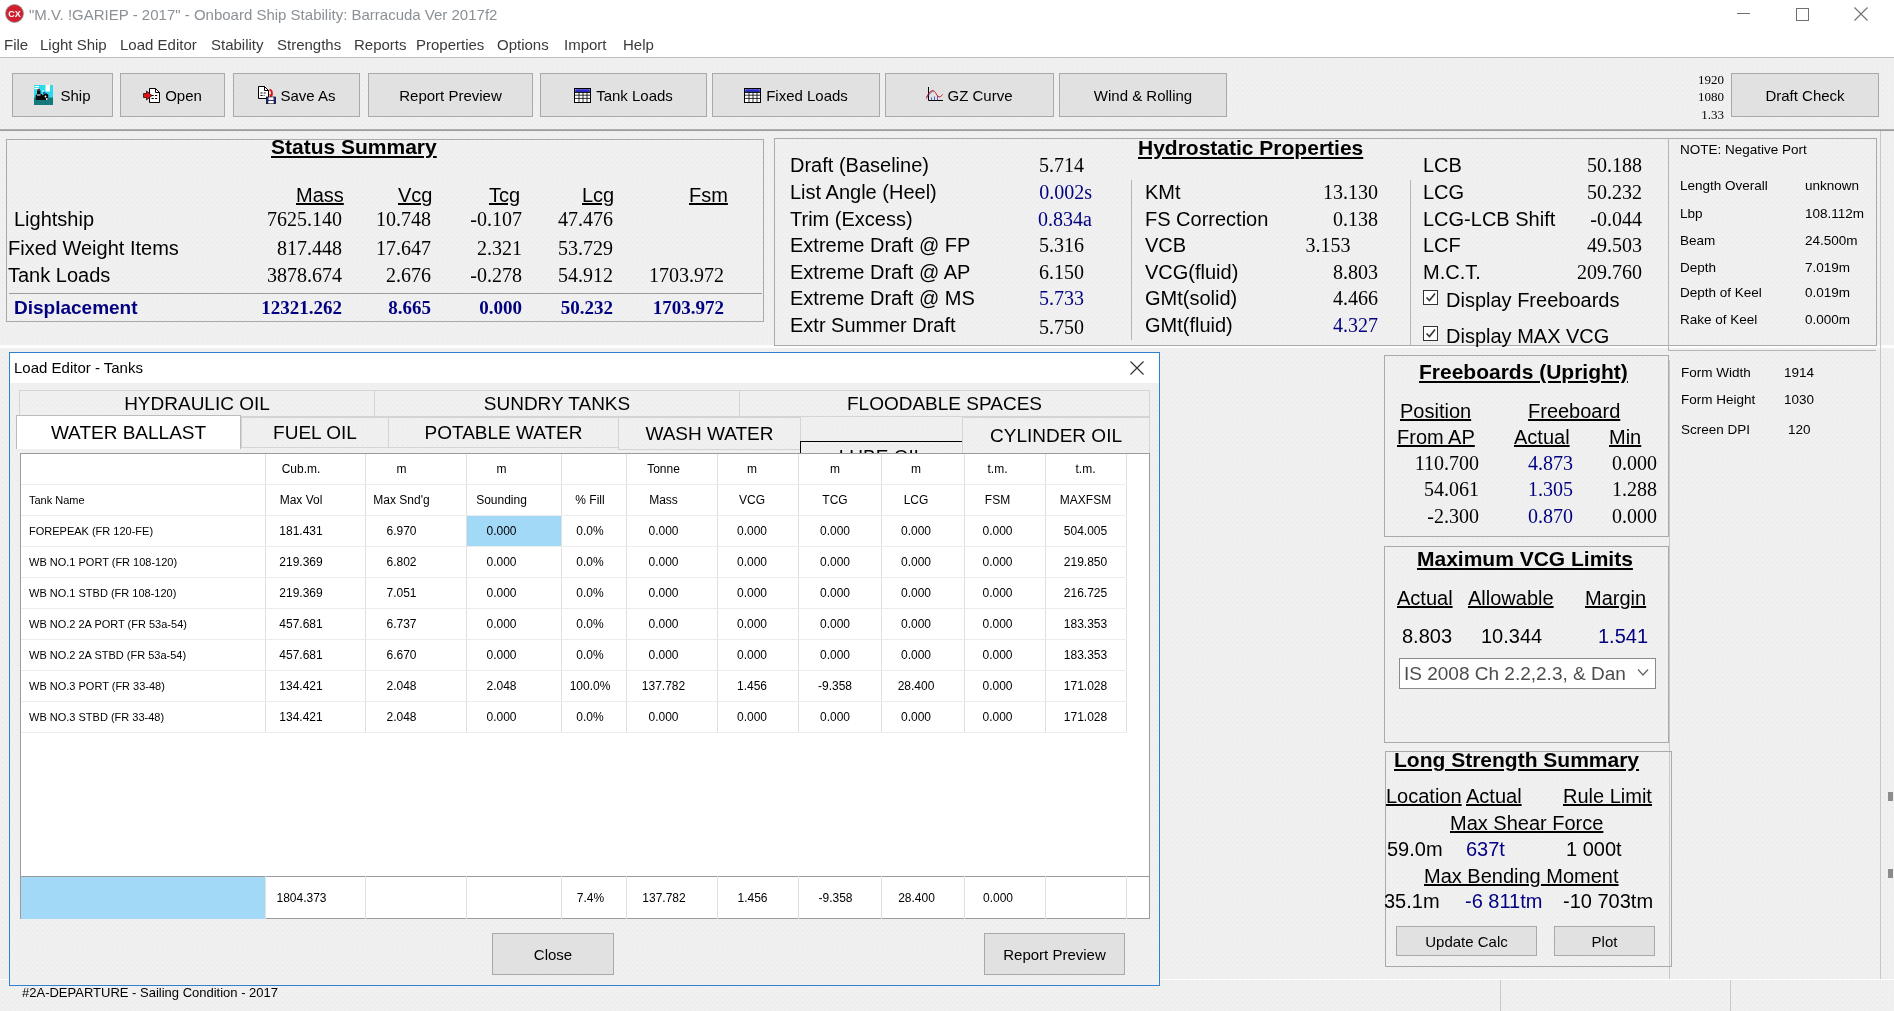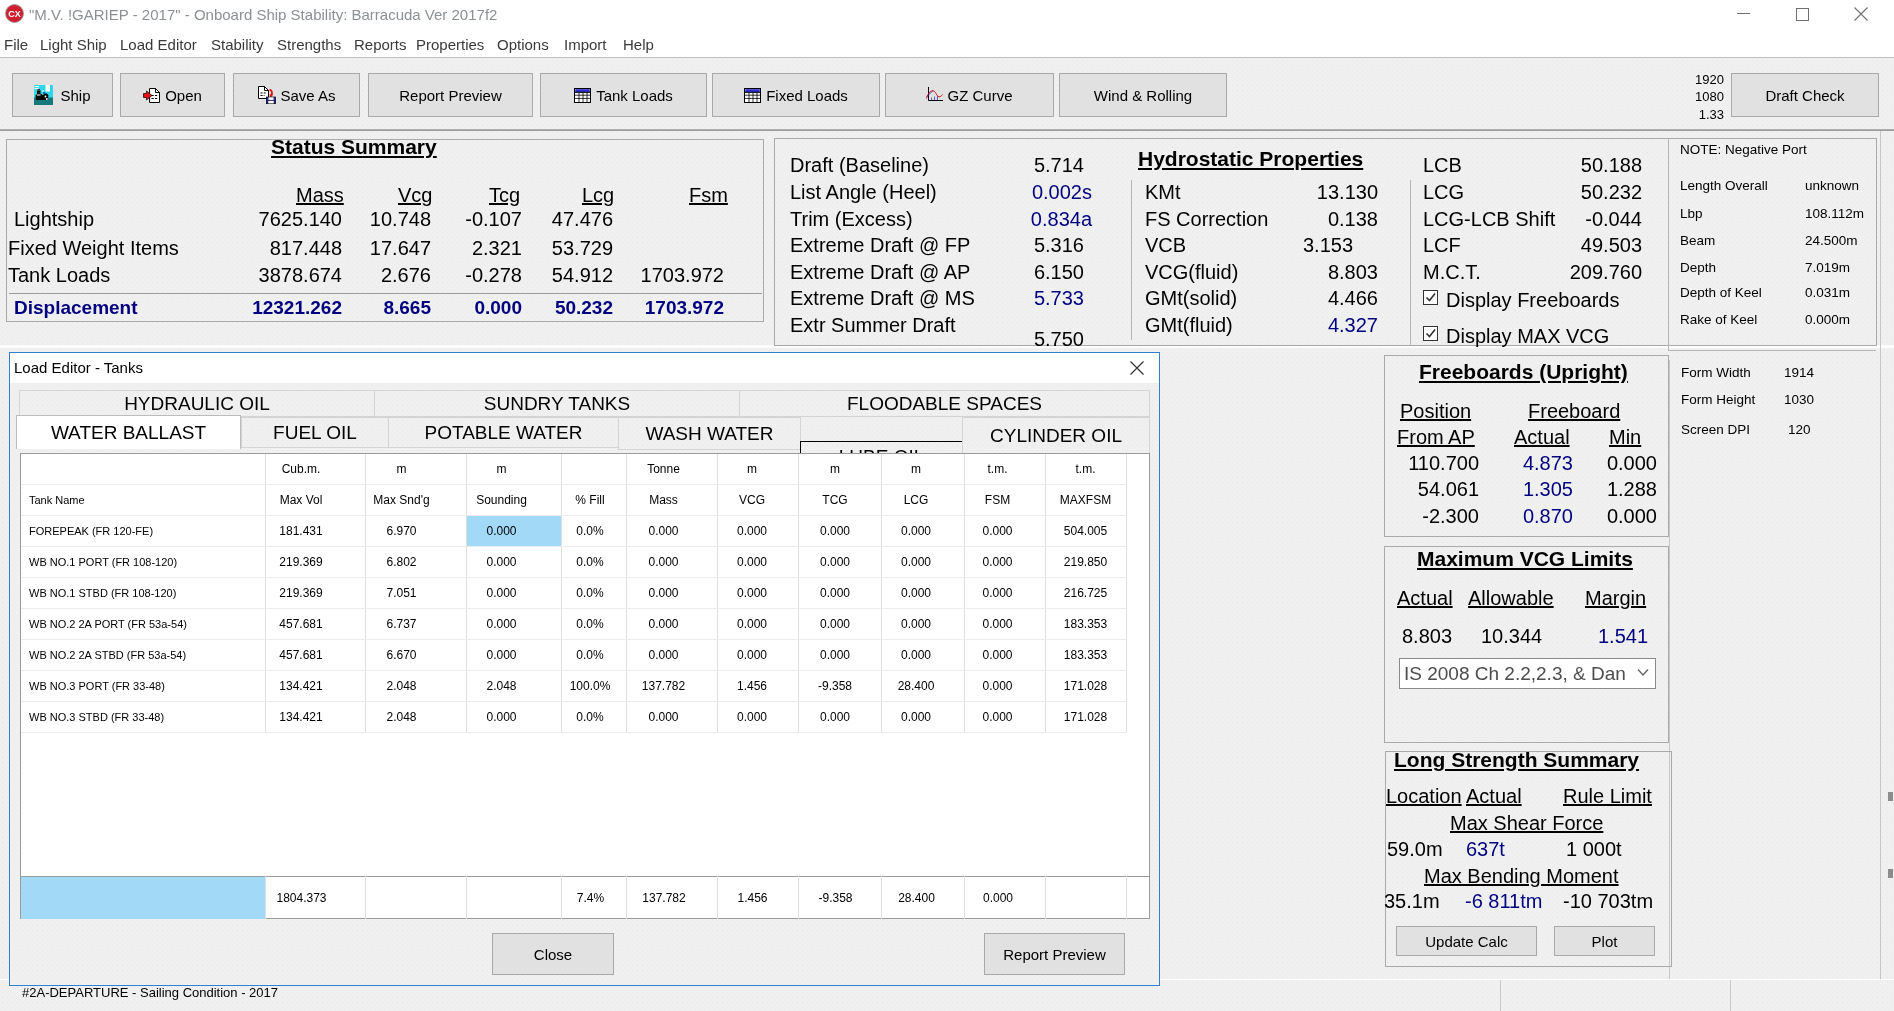--- a/index.html
+++ b/index.html
@@ -1,21 +1,21 @@
 <!DOCTYPE html>
 <html><head>
 <meta charset="utf-8">
 <style>
   html,body{margin:0;padding:0;}
   body{font-family:"Liberation Sans", sans-serif; width:1894px; height:1011px; position:relative; overflow:hidden; background:#f0f0f0;background-image:radial-gradient(#e6e6e6 0.7px, rgba(0,0,0,0) 0.9px), radial-gradient(#e6e6e6 0.7px, rgba(0,0,0,0) 0.9px);background-size:5px 5px;background-position:0 0, 2.5px 2.5px;}
   .abs{position:absolute;white-space:nowrap;}
   .navy{color:#000080;}
   .b{font-weight:bold;}
   .u{text-decoration:underline;}
-  .r{text-align:right;}
+  .r{text-align:right;font-family:Liberation Serif, serif;}
   .btn{position:absolute; background:#e1e1e1; border:1px solid #a9a9a9; display:flex; align-items:center; justify-content:center; font-size:15px; color:#000; box-sizing:border-box;}
   .panel{position:absolute; border:1px solid #abaaaa; box-sizing:border-box;}
   .ptitle{font-weight:bold; font-size:21px; text-decoration:underline; color:#000;}
   .t13{font-size:13.5px;}
   .t17{font-size:20px;}
   svg{display:block;}
 </style>
 </head>
 <body>
 
@@ -168,24 +168,24 @@
     <span class="abs r navy" style="left:984px;top:181px;width:108px;">0.002s</span>
   <span class="abs" style="left:790px;top:208px;">Trim (Excess)</span>
     <span class="abs r navy" style="left:984px;top:208px;width:108px;">0.834a</span>
   <span class="abs" style="left:790px;top:234px;">Extreme Draft @ FP</span>
     <span class="abs r" style="left:984px;top:234px;width:100px;">5.316</span>
   <span class="abs" style="left:790px;top:261px;">Extreme Draft @ AP</span>
     <span class="abs r" style="left:984px;top:261px;width:100px;">6.150</span>
   <span class="abs" style="left:790px;top:287px;">Extreme Draft @ MS</span>
     <span class="abs r navy" style="left:984px;top:287px;width:100px;">5.733</span>
   <span class="abs" style="left:790px;top:314px;">Extr Summer Draft</span>
-    <span class="abs r" style="left:984px;top:328px;width:100px;">5.750</span>
+    <span class="abs r" style="left:984px;top:316px;width:100px;">5.750</span>
 </div>
 <div class="abs" style="left:1131px;top:180px;width:1px;height:160px;background:#b5b5b5;"></div>
-<div class="abs ptitle" style="left:1138px;top:147px;">Hydrostatic Properties</div>
+<div class="abs ptitle" style="left:1138px;top:136px;">Hydrostatic Properties</div>
 <div class="abs t17" style="left:0;top:0;">
   <span class="abs" style="left:1145px;top:181px;">KMt</span>
     <span class="abs r" style="left:1278px;top:181px;width:100px;">13.130</span>
   <span class="abs" style="left:1145px;top:208px;">FS Correction</span>
     <span class="abs r" style="left:1278px;top:208px;width:100px;">0.138</span>
   <span class="abs" style="left:1145px;top:234px;">VCB</span>
     <span class="abs r" style="left:1278px;top:234px;width:100px;text-align:center;">3.153</span>
   <span class="abs" style="left:1145px;top:261px;">VCG(fluid)</span>
     <span class="abs r" style="left:1278px;top:261px;width:100px;">8.803</span>
   <span class="abs" style="left:1145px;top:287px;">GMt(solid)</span>
@@ -223,21 +223,21 @@
   <span class="abs" style="left:1680px;top:142px;">NOTE: Negative Port</span>
   <span class="abs" style="left:1680px;top:178px;">Length Overall</span>
     <span class="abs" style="left:1805px;top:178px;">unknown</span>
   <span class="abs" style="left:1680px;top:206px;">Lbp</span>
     <span class="abs" style="left:1805px;top:206px;">108.112m</span>
   <span class="abs" style="left:1680px;top:233px;">Beam</span>
     <span class="abs" style="left:1805px;top:233px;">24.500m</span>
   <span class="abs" style="left:1680px;top:260px;">Depth</span>
     <span class="abs" style="left:1805px;top:260px;">7.019m</span>
   <span class="abs" style="left:1680px;top:285px;">Depth of Keel</span>
-    <span class="abs" style="left:1805px;top:285px;">0.031m</span>
+    <span class="abs" style="left:1805px;top:285px;">0.019m</span>
   <span class="abs" style="left:1680px;top:312px;">Rake of Keel</span>
     <span class="abs" style="left:1805px;top:312px;">0.000m</span>
 </div>
 
 <div class="abs" style="left:1669px;top:360px;width:1px;height:620px;background:#c7c7c7;"></div>
 <div class="abs t13" style="left:0;top:0;">
   <span class="abs" style="left:1681px;top:365px;">Form Width</span>
     <span class="abs" style="left:1784px;top:365px;">1914</span>
   <span class="abs" style="left:1681px;top:392px;">Form Height</span>
     <span class="abs" style="left:1784px;top:392px;">1030</span>

